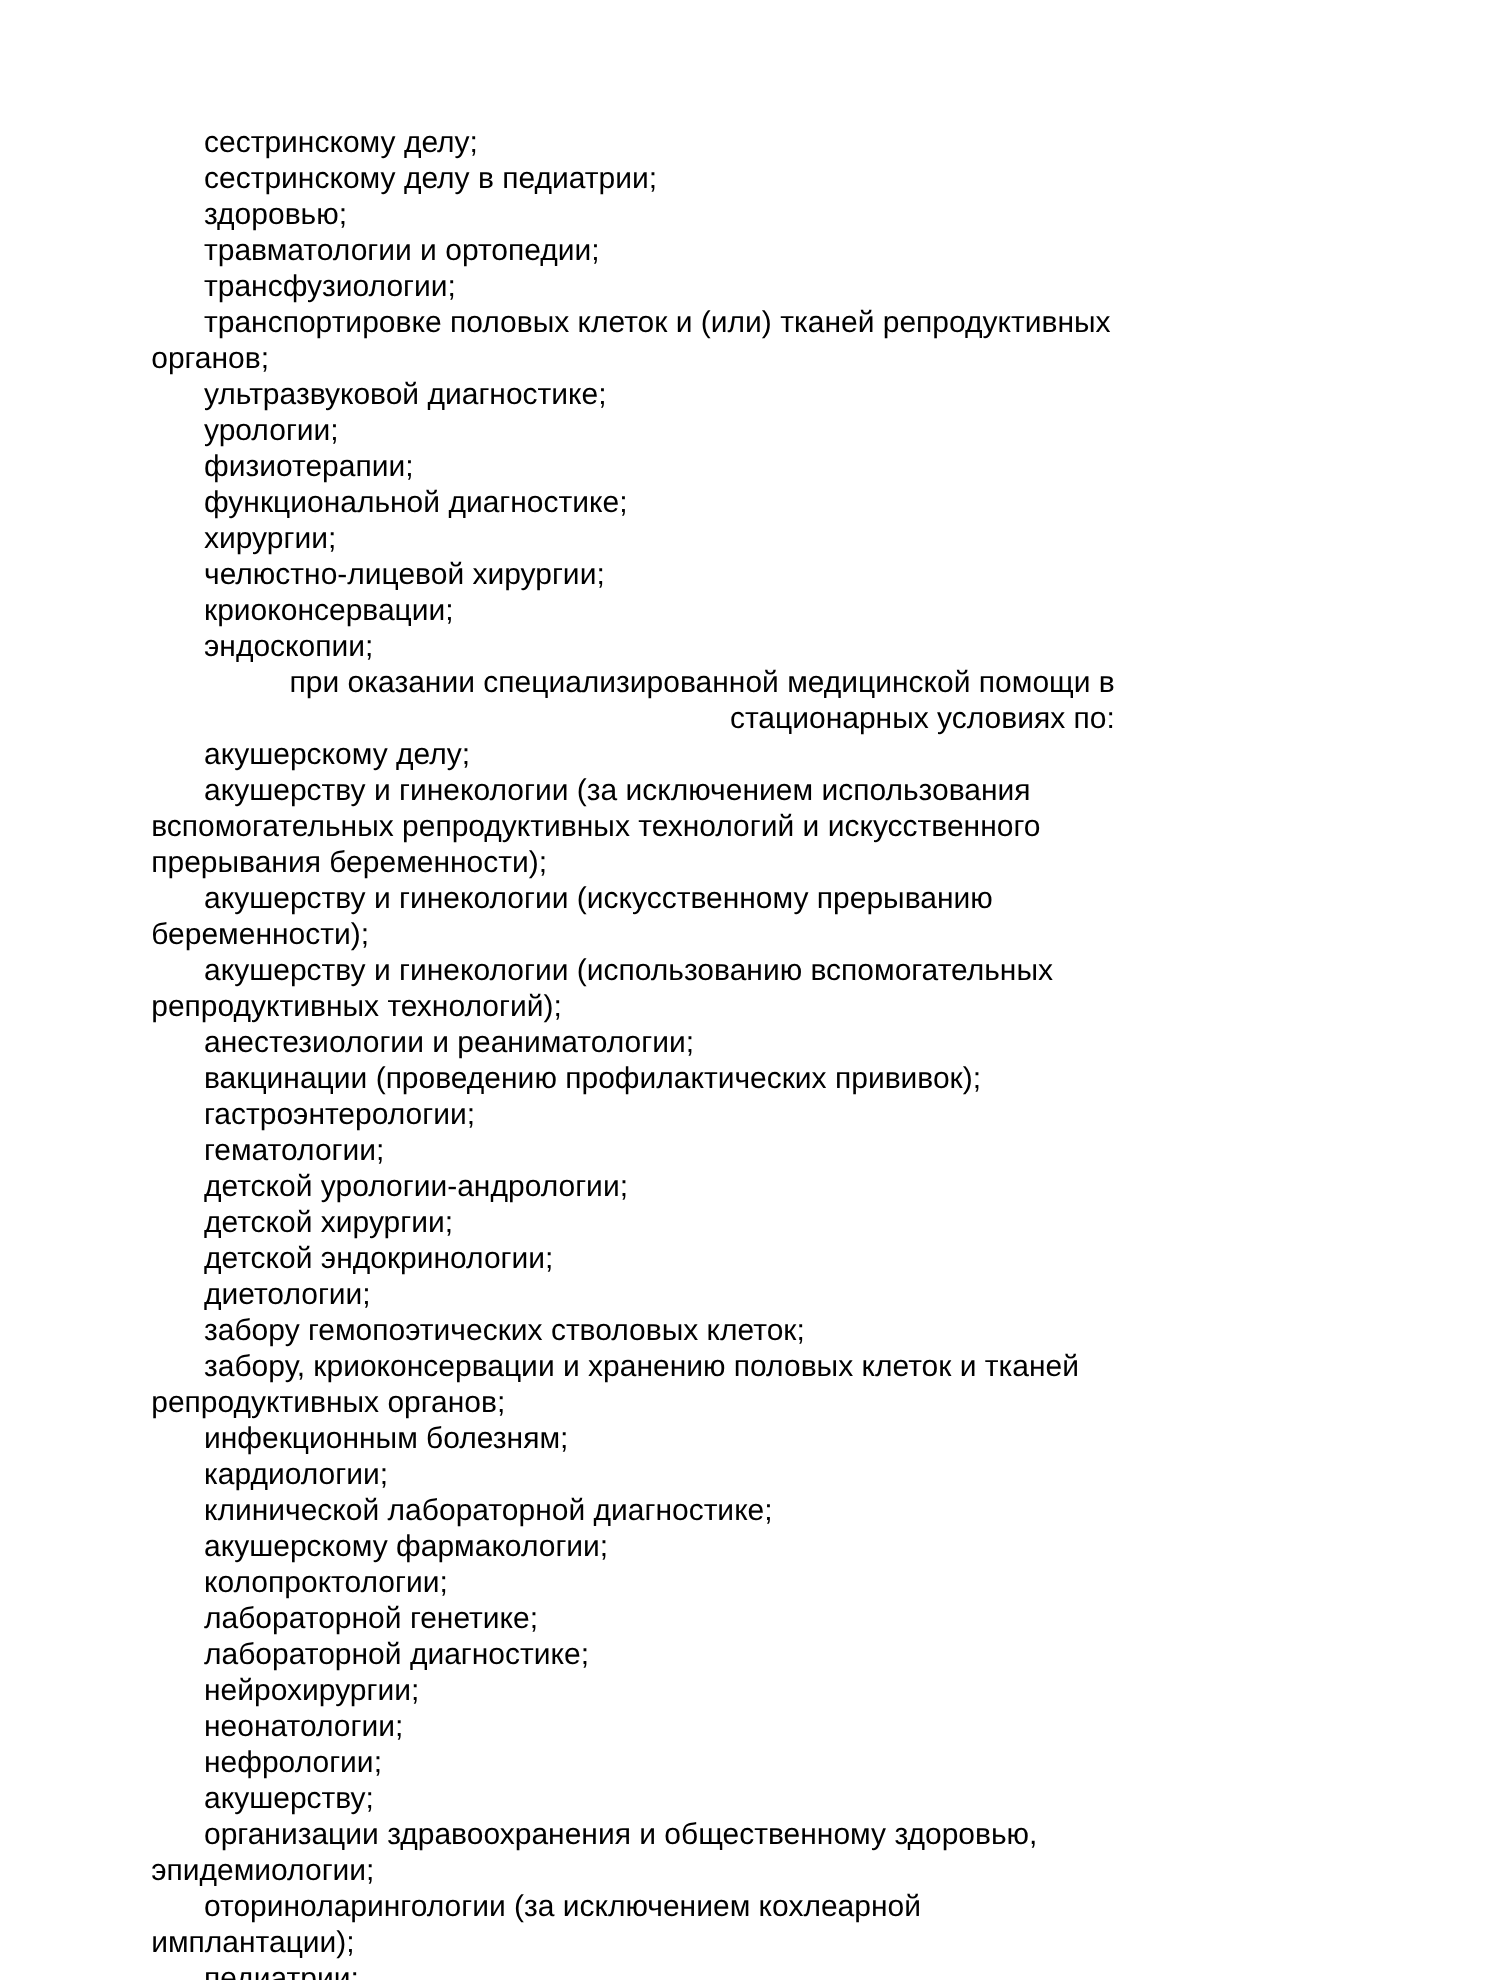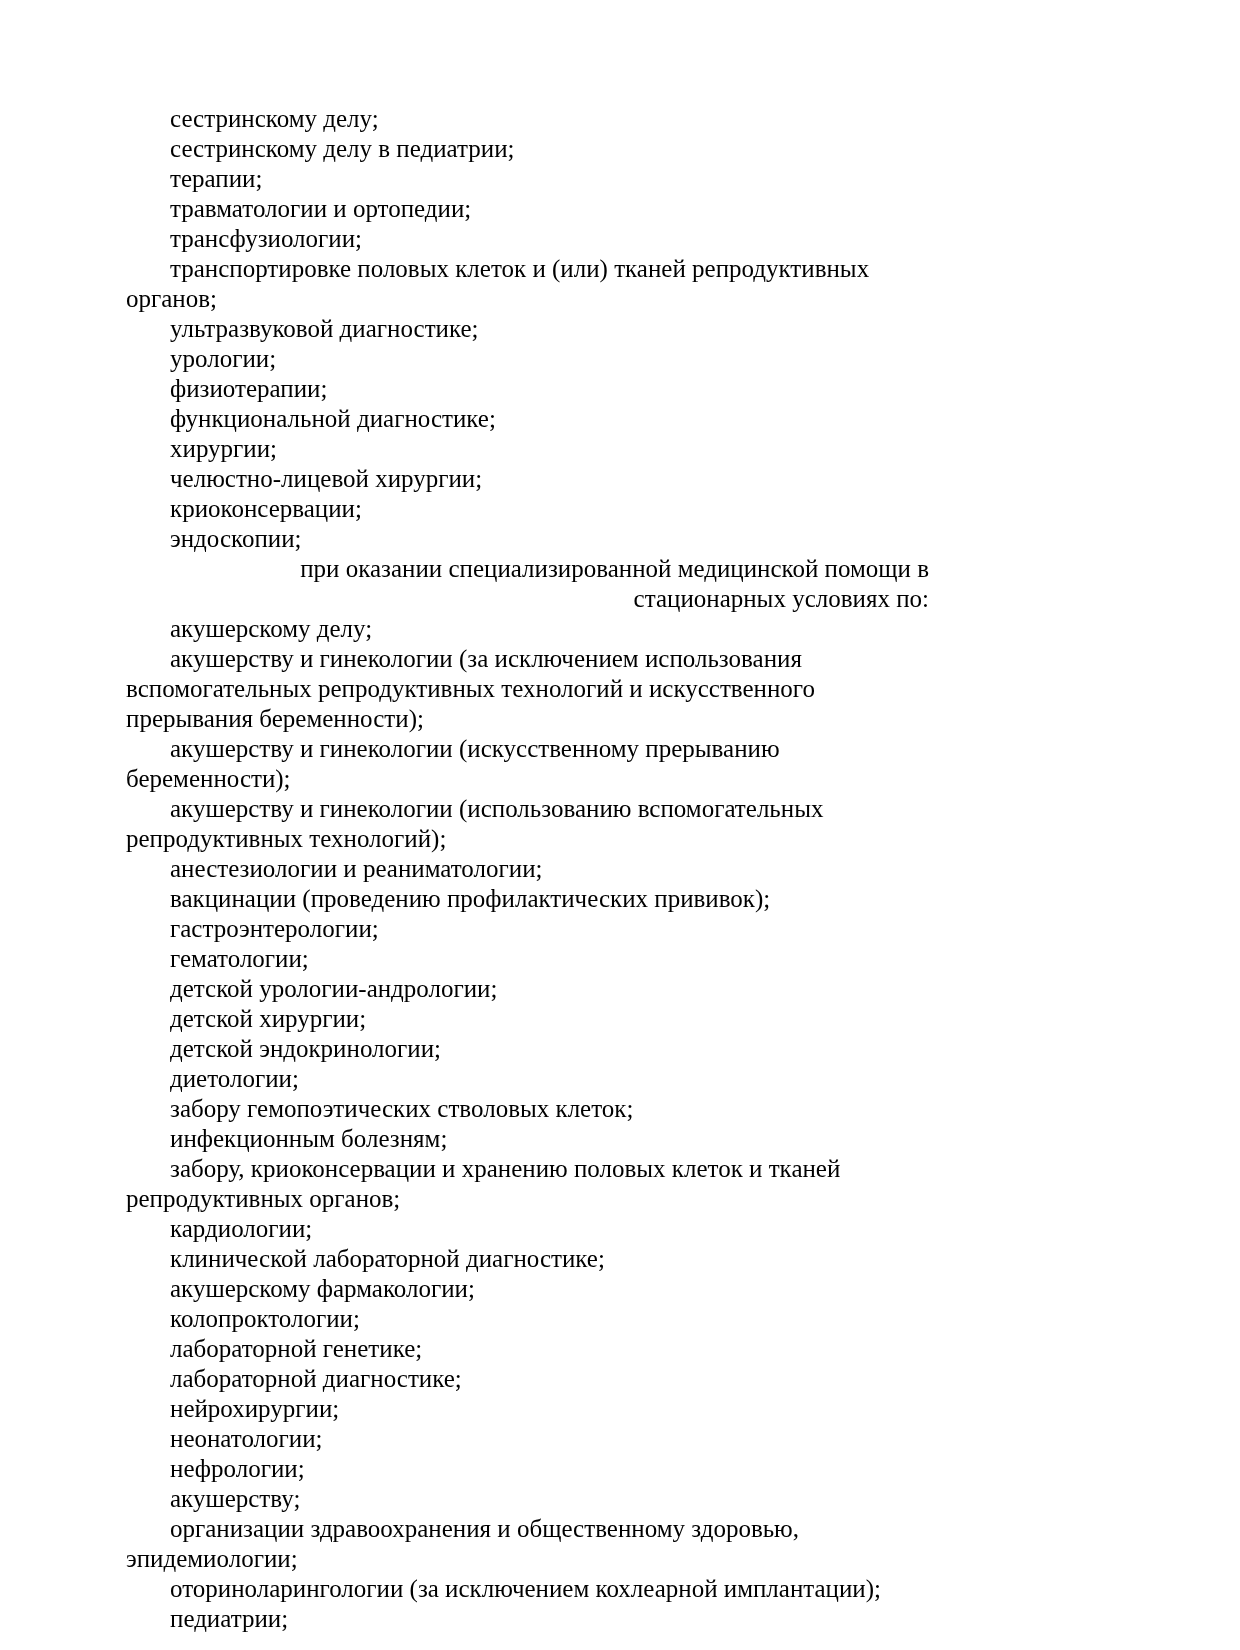--- a/index.html
+++ b/index.html
@@ -11,21 +11,21 @@
     height: 1650px;
     background: #ffffff;
     overflow: hidden;
   }
   .page {
     box-sizing: border-box;
     width: 984px;
     height: 1650px;
     padding: 104px 55px 0 126px;
     background: #ffffff;
-    font-family: Liberation Serif, serif;
+    font-family: Liberation Sans, sans-serif;
     font-size: 25px;
     line-height: 30px;
     color: #000000;
   }
   .doc-line {
     margin: 0;
     padding: 0;
     white-space: normal;
     word-spacing: normal;
   }
@@ -37,21 +37,21 @@
     text-align: right;
   }
 </style>
 </head>
 <body style="background: rgb(255, 255, 255);">
 
 <main class="page" style="color: rgb(0, 0, 0);">
   <div id="doc-body">
       <p class="doc-line item">сестринскому делу;</p>
       <p class="doc-line item">сестринскому делу в педиатрии;</p>
-      <p class="doc-line item">терапии;</p>
+      <p class="doc-line item">здоровью;</p>
       <p class="doc-line item">травматологии и ортопедии;</p>
       <p class="doc-line item">трансфузиологии;</p>
       <p class="doc-line item">транспортировке половых клеток и (или) тканей репродуктивных органов;</p>
       <p class="doc-line item">ультразвуковой диагностике;</p>
       <p class="doc-line item">урологии;</p>
       <p class="doc-line item">физиотерапии;</p>
       <p class="doc-line item">функциональной диагностике;</p>
       <p class="doc-line item">хирургии;</p>
       <p class="doc-line item">челюстно-лицевой хирургии;</p>
       <p class="doc-line item">криоконсервации;</p>
@@ -63,22 +63,22 @@
       <p class="doc-line item">акушерству и гинекологии (использованию вспомогательных репродуктивных технологий);</p>
       <p class="doc-line item">анестезиологии и реаниматологии;</p>
       <p class="doc-line item">вакцинации (проведению профилактических прививок);</p>
       <p class="doc-line item">гастроэнтерологии;</p>
       <p class="doc-line item">гематологии;</p>
       <p class="doc-line item">детской урологии-андрологии;</p>
       <p class="doc-line item">детской хирургии;</p>
       <p class="doc-line item">детской эндокринологии;</p>
       <p class="doc-line item">диетологии;</p>
       <p class="doc-line item">забору гемопоэтических стволовых клеток;</p>
+      <p class="doc-line item">забору, криоконсервации и хранению половых клеток и тканей репродуктивных органов;</p>
       <p class="doc-line item">инфекционным болезням;</p>
-      <p class="doc-line item">забору, криоконсервации и хранению половых клеток и тканей репродуктивных органов;</p>
       <p class="doc-line item">кардиологии;</p>
       <p class="doc-line item">клинической лабораторной диагностике;</p>
       <p class="doc-line item">акушерскому фармакологии;</p>
       <p class="doc-line item">колопроктологии;</p>
       <p class="doc-line item">лабораторной генетике;</p>
       <p class="doc-line item">лабораторной диагностике;</p>
       <p class="doc-line item">нейрохирургии;</p>
       <p class="doc-line item">неонатологии;</p>
       <p class="doc-line item">нефрологии;</p>
       <p class="doc-line item">акушерству;</p>

